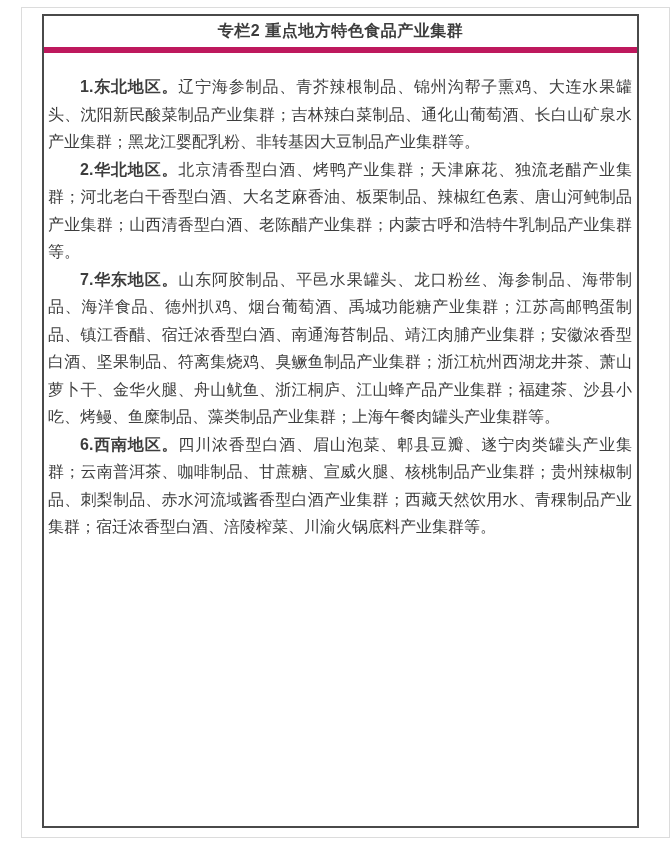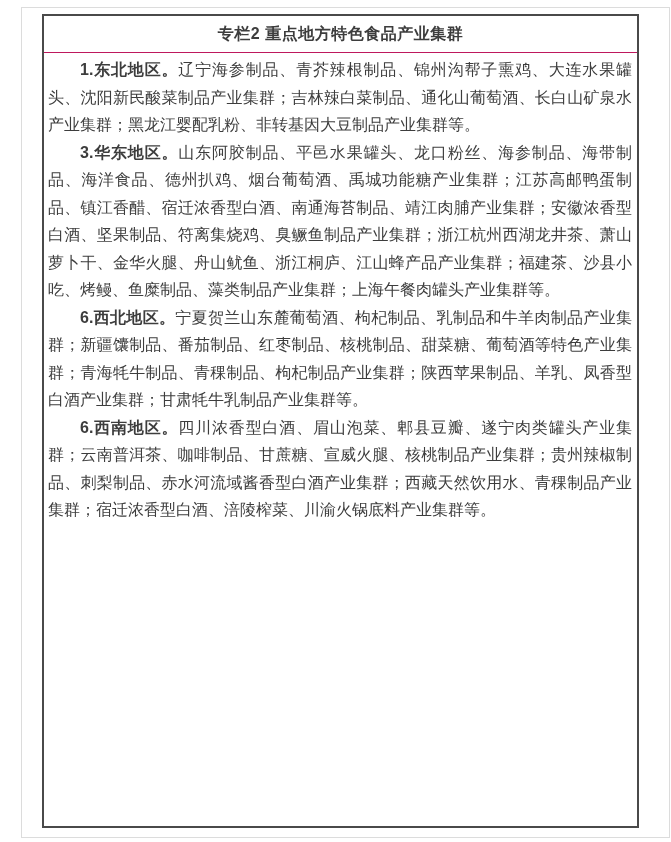--- a/index.html
+++ b/index.html
@@ -18,47 +18,47 @@
   }
   .panel {
     position:absolute;
     left:42px; top:14px;
     width:597px; height:814px;
     border:2px solid #4a4a4a;
     background:#ffffff;
   }
   .panel-title {
     height:37px;
-    border-bottom:1px solid #be185d;
+    border-bottom:6px solid #be185d;
     display:flex;
     align-items:center;
     justify-content:center;
     font-size:16px;
     font-weight:bold;
     letter-spacing:0.5px;
   }
   .panel-body {
-    padding:3px 5px 0 4px;
+    padding:20px 5px 0 4px;
     height:771px;
     overflow:hidden;
   }
   .para {
     font-size:16px;
     line-height:27.5px;
     text-align:justify;
     text-indent:2em;
   }
   .para .lead { font-weight:bold; }
 </style>
 </head>
 <body>
 
 <div class="page-edge"></div>
 
 <div class="panel">
   <div class="panel-title">专栏2 重点地方特色食品产业集群</div>
   <div class="panel-body">
     <p class="para"><b class="lead">1.东北地区。</b><span>辽宁海参制品、青芥辣根制品、锦州沟帮子熏鸡、大连水果罐头、沈阳新民酸菜制品产业集群；吉林辣白菜制品、通化山葡萄酒、长白山矿泉水产业集群；黑龙江婴配乳粉、非转基因大豆制品产业集群等。</span></p>
-    <p class="para"><b class="lead">3.华东地区。</b><span>山东阿胶制品、平邑水果罐头、龙口粉丝、海参制品、海带制品、海洋食品、德州扒鸡、烟台葡萄酒、禹城功能糖产业集群；江苏高邮鸭蛋制品、镇江香醋、宿迁浓香型白酒、南通海苔制品、靖江肉脯产业集群；安徽浓香型白酒、坚果制品、符离集烧鸡、臭鳜鱼制品产业集群；浙江杭州西湖龙井茶、萧山萝卜干、金华火腿、舟山鱿鱼、浙江桐庐、江山蜂产品产业集群；福建茶、沙县小吃、烤鳗、鱼糜制品、藻类制品产业集群；上海午餐肉罐头产业集群等。</span></p>
-    <p class="para"><b class="lead">6.西北地区。</b><span>宁夏贺兰山东麓葡萄酒、枸杞制品、乳制品和牛羊肉制品产业集群；新疆馕制品、番茄制品、红枣制品、核桃制品、甜菜糖、葡萄酒等特色产业集群；青海牦牛制品、青稞制品、枸杞制品产业集群；陕西苹果制品、羊乳、凤香型白酒产业集群；甘肃牦牛乳制品产业集群等。</span></p>
+    <p class="para"><b class="lead">2.华北地区。</b><span>北京清香型白酒、烤鸭产业集群；天津麻花、独流老醋产业集群；河北老白干香型白酒、大名芝麻香油、板栗制品、辣椒红色素、唐山河鲀制品产业集群；山西清香型白酒、老陈醋产业集群；内蒙古呼和浩特牛乳制品产业集群等。</span></p>
+    <p class="para"><b class="lead">7.华东地区。</b><span>山东阿胶制品、平邑水果罐头、龙口粉丝、海参制品、海带制品、海洋食品、德州扒鸡、烟台葡萄酒、禹城功能糖产业集群；江苏高邮鸭蛋制品、镇江香醋、宿迁浓香型白酒、南通海苔制品、靖江肉脯产业集群；安徽浓香型白酒、坚果制品、符离集烧鸡、臭鳜鱼制品产业集群；浙江杭州西湖龙井茶、萧山萝卜干、金华火腿、舟山鱿鱼、浙江桐庐、江山蜂产品产业集群；福建茶、沙县小吃、烤鳗、鱼糜制品、藻类制品产业集群；上海午餐肉罐头产业集群等。</span></p>
     <p class="para"><b class="lead">6.西南地区。</b><span>四川浓香型白酒、眉山泡菜、郫县豆瓣、遂宁肉类罐头产业集群；云南普洱茶、咖啡制品、甘蔗糖、宣威火腿、核桃制品产业集群；贵州辣椒制品、刺梨制品、赤水河流域酱香型白酒产业集群；西藏天然饮用水、青稞制品产业集群；宿迁浓香型白酒、涪陵榨菜、川渝火锅底料产业集群等。</span></p>
   </div>
 </div>
 
 </body></html>

